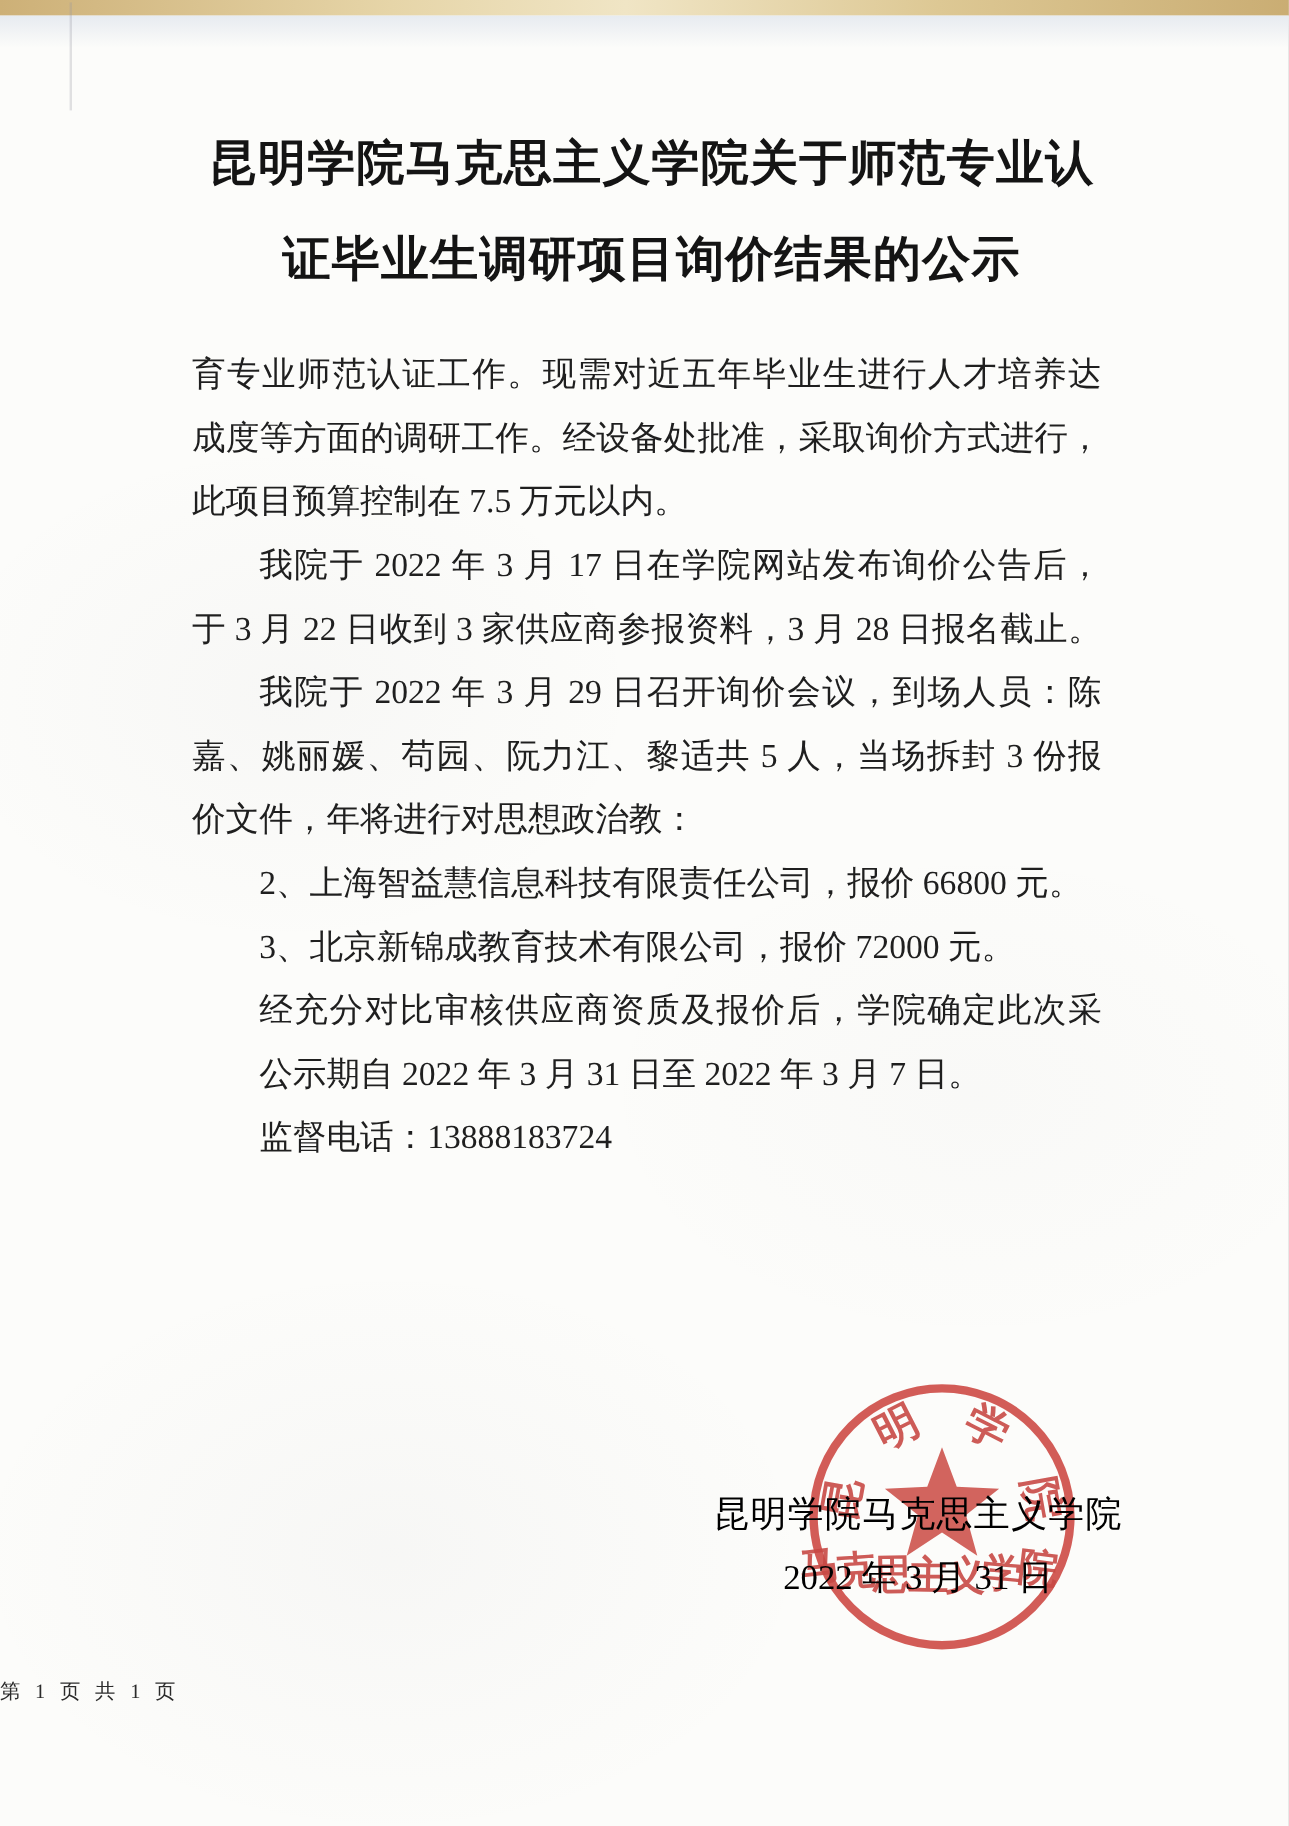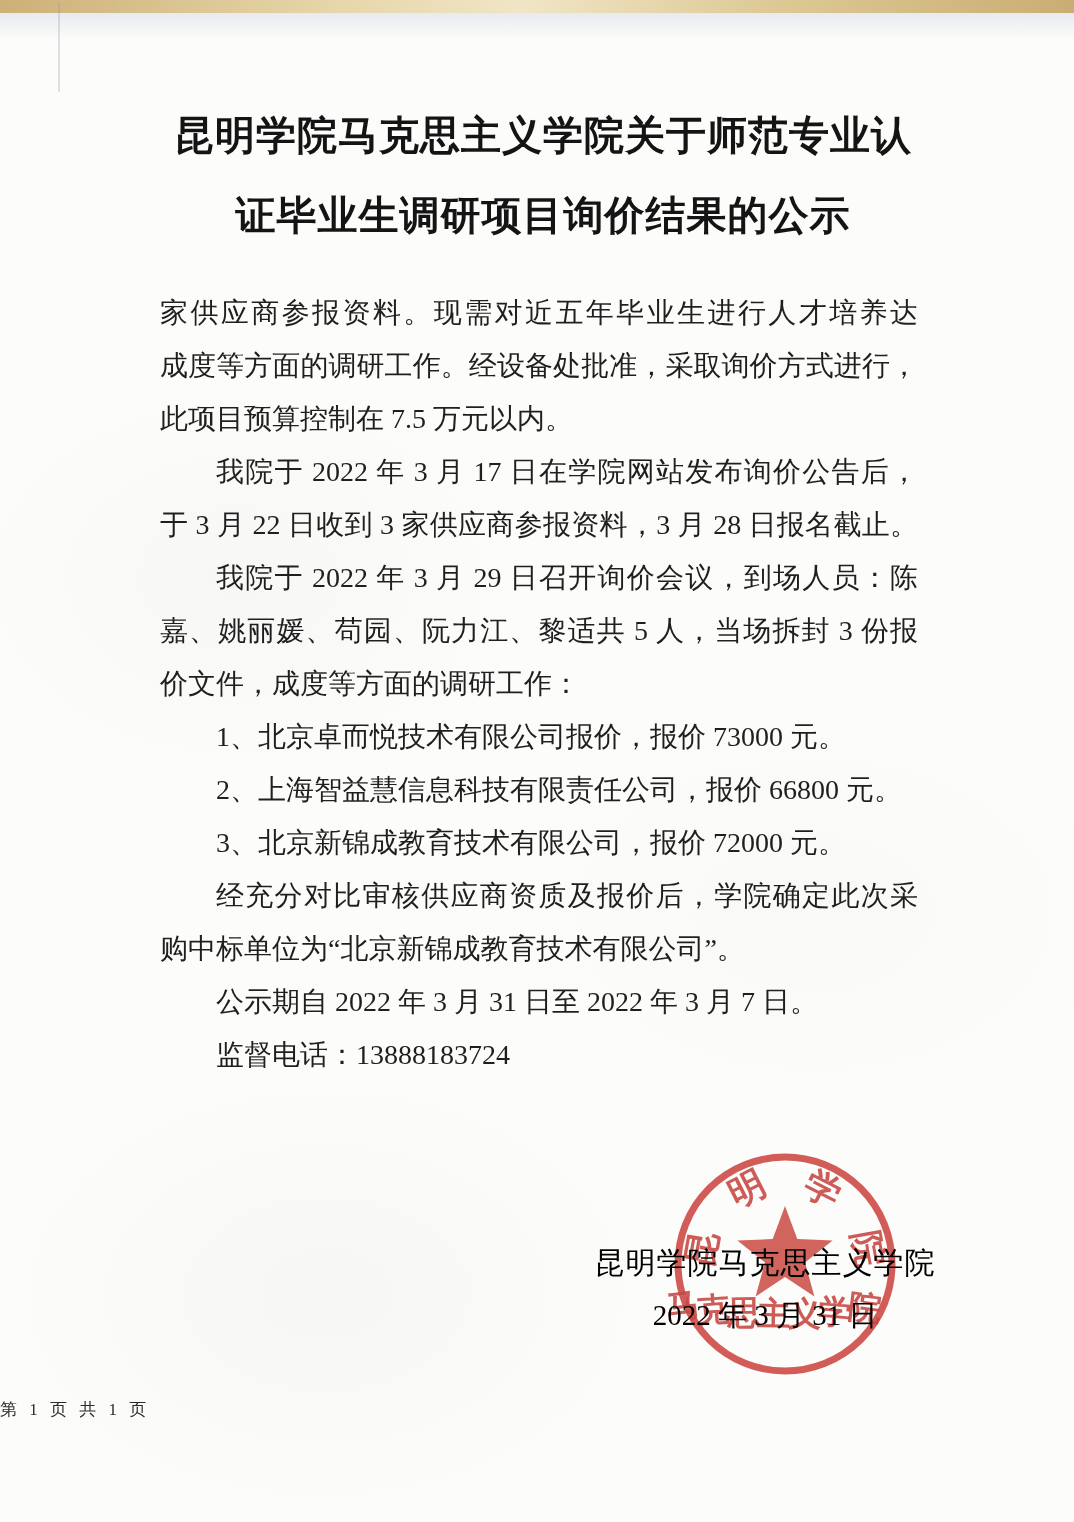--- a/index.html
+++ b/index.html
@@ -89,33 +89,31 @@
   <div class="edge-right"></div>
   <div class="scan-line"></div>
   <div class="mottle"></div>
 
   <div class="title">
     <div>昆明学院马克思主义学院关于师范专业认</div>
     <div>证毕业生调研项目询价结果的公示</div>
   </div>
 
   <div class="bodytext">
-    <div class="ln">家供应商参报资料。现需对近五年毕业生进行人才培养达</div>
+    <div class="ln">育专业师范认证工作。现需对近五年毕业生进行人才培养达</div>
     <div class="ln">成度等方面的调研工作。经设备处批准，采取询价方式进行，</div>
     <div class="ln end">此项目预算控制在 7.5 万元以内。</div>
     <div class="ln ind">我院于 2022 年 3 月 17 日在学院网站发布询价公告后，</div>
     <div class="ln">于 3 月 22 日收到 3 家供应商参报资料，3 月 28 日报名截止。</div>
     <div class="ln ind">我院于 2022 年 3 月 29 日召开询价会议，到场人员：陈</div>
     <div class="ln">嘉、姚丽媛、苟园、阮力江、黎适共 5 人，当场拆封 3 份报</div>
-    <div class="ln end">价文件，成度等方面的调研工作：</div>
-    <div class="ln ind end">1、北京卓而悦技术有限公司报价，报价 73000 元。</div>
+    <div class="ln end">价文件，年将进行对思想政治教：</div>
     <div class="ln ind end">2、上海智益慧信息科技有限责任公司，报价 66800 元。</div>
     <div class="ln ind end">3、北京新锦成教育技术有限公司，报价 72000 元。</div>
     <div class="ln ind">经充分对比审核供应商资质及报价后，学院确定此次采</div>
-    <div class="ln end">购中标单位为“北京新锦成教育技术有限公司”。</div>
     <div class="ln ind end">公示期自 2022 年 3 月 31 日至 2022 年 3 月 7 日。</div>
     <div class="ln ind end">监督电话：13888183724</div>
   </div>
 
   <div class="signature">
     <div class="sig-org">昆明学院马克思主义学院</div>
     <div class="sig-date">2022 年 3 月 31 日</div>
   </div>
 
   <svg class="seal" viewBox="0 0 244 244" xmlns="http://www.w3.org/2000/svg">

